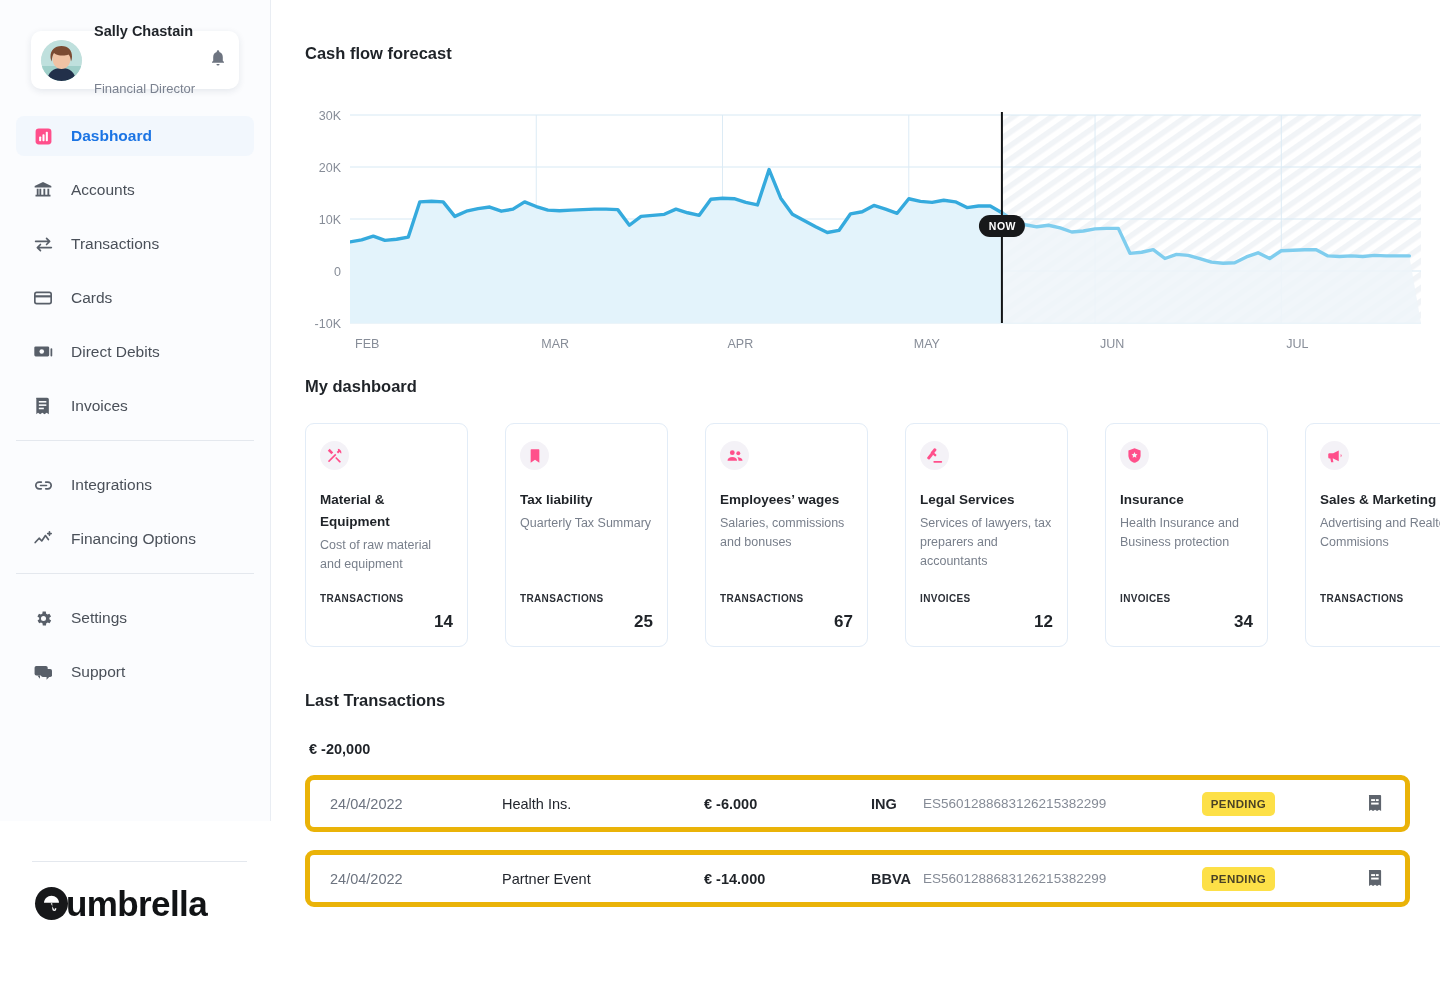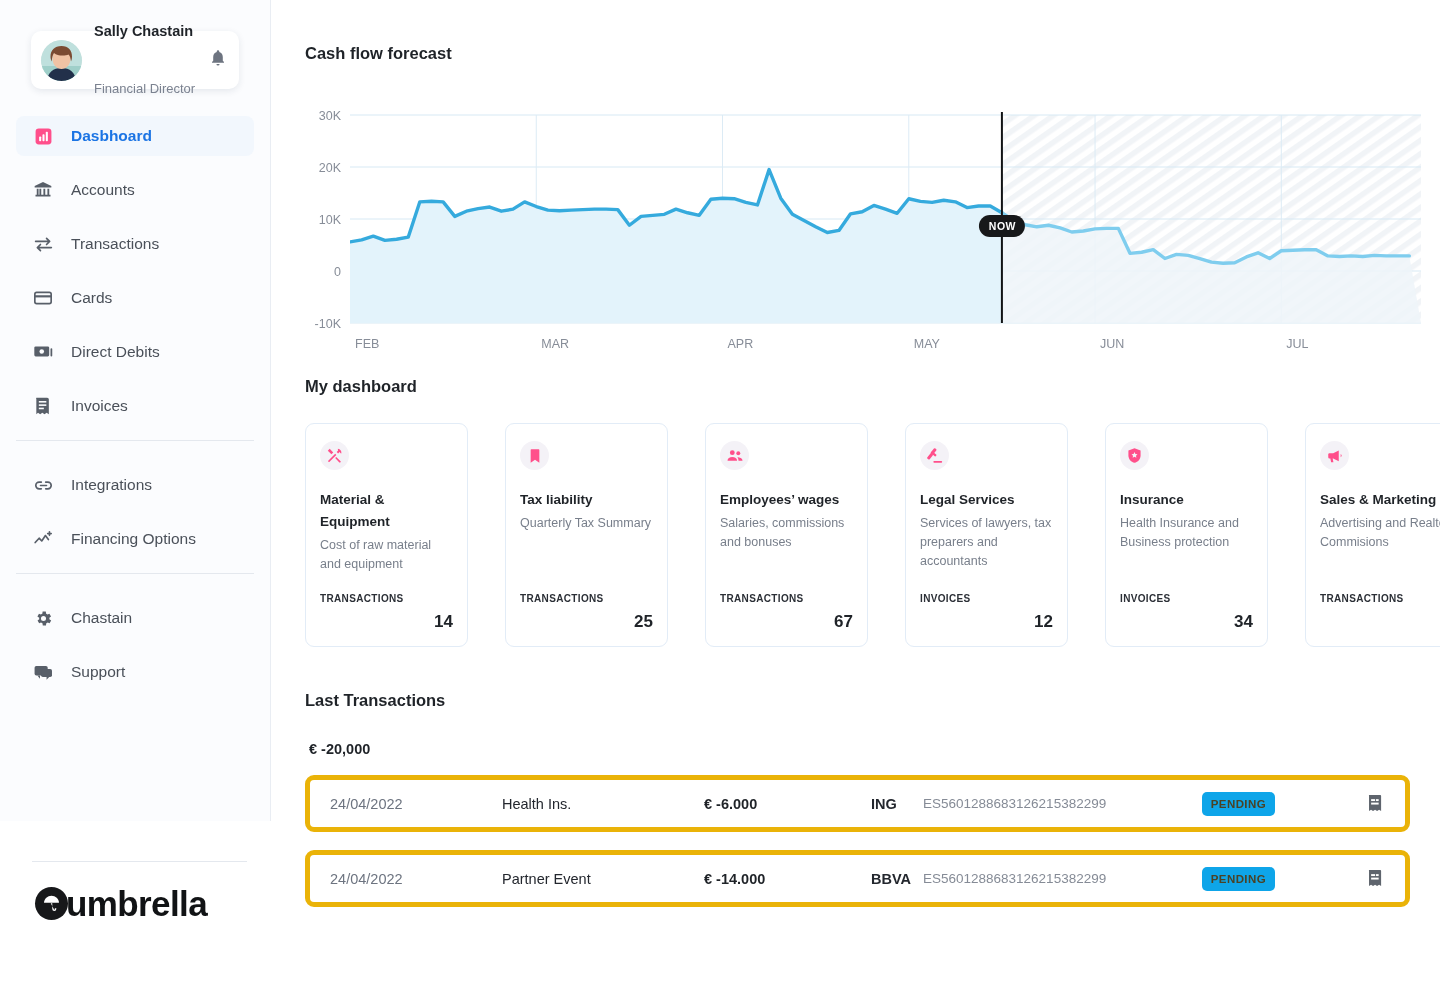--- a/index.html
+++ b/index.html
@@ -167,21 +167,21 @@
     display: flex; align-items: center;
     padding: 0 18px 0 20px;
     cursor: pointer;
   }
   .tx-date { width: 172px; flex: 0 0 172px; font-size: 14.5px; color: #6d7480; }
   .tx-name { width: 202px; flex: 0 0 202px; font-size: 14.5px; color: #23272e; }
   .tx-amt  { width: 167px; flex: 0 0 167px; font-size: 14.5px; font-weight: bold; color: #1f2328; }
   .tx-bank { width: 52px; flex: 0 0 52px; font-size: 14.5px; font-weight: bold; color: #23272e; }
   .tx-iban { flex: 1 1 auto; font-size: 13.5px; color: #858b96; }
   .tx-status {
-    background: #0ea5e9; color: #4a4225;
+    background: #fde047; color: #4a4225;
     font-size: 11.5px; font-weight: bold; letter-spacing: 0.4px;
     padding: 6px 9px; border-radius: 5px;
     margin-right: 90px;
   }
   .tx-ico { color: #5e646d; width: 22px; flex: 0 0 22px; }
   .tx-ico svg { display: block; }
 </style>
 </head>
 <body>
 
@@ -302,21 +302,21 @@
 
     <div class="nav-sep s2"></div>
 
     <nav class="nav" style="margin-top:0">
       <div class="nav-item">
         <span class="nav-ico">
           <svg width="19" height="19" viewBox="0 0 24 24" fill="currentColor">
               <path d="M19.4 13a7.6 7.6 0 0 0 0-2l2.1-1.6-2-3.5-2.5 1a7.6 7.6 0 0 0-1.7-1l-.4-2.6h-4l-.4 2.6c-.6.3-1.2.6-1.7 1l-2.5-1-2 3.5L6.6 11a7.6 7.6 0 0 0 0 2l-2.1 1.6 2 3.5 2.5-1c.5.4 1.1.7 1.7 1l.4 2.6h4l.4-2.6c.6-.3 1.2-.6 1.7-1l2.5 1 2-3.5zM12 15.2A3.2 3.2 0 1 1 12 8.8a3.2 3.2 0 0 1 0 6.4z"></path>
             </svg>
         </span>
-        <span>Chastain</span>
+        <span>Settings</span>
       </div>
       <div class="nav-item">
         <span class="nav-ico">
           <svg width="21" height="21" viewBox="0 0 24 24" fill="currentColor">
               <rect x="1.8" y="4.5" width="15" height="11" rx="2"></rect>
               <path d="M5 15.5h3v3.6z"></path>
               <rect x="9.2" y="8" width="12.5" height="9.2" rx="2" fill="currentColor"></rect>
               <path d="M18.5 17.2h-3v3.2z"></path>
             </svg>
         </span>

